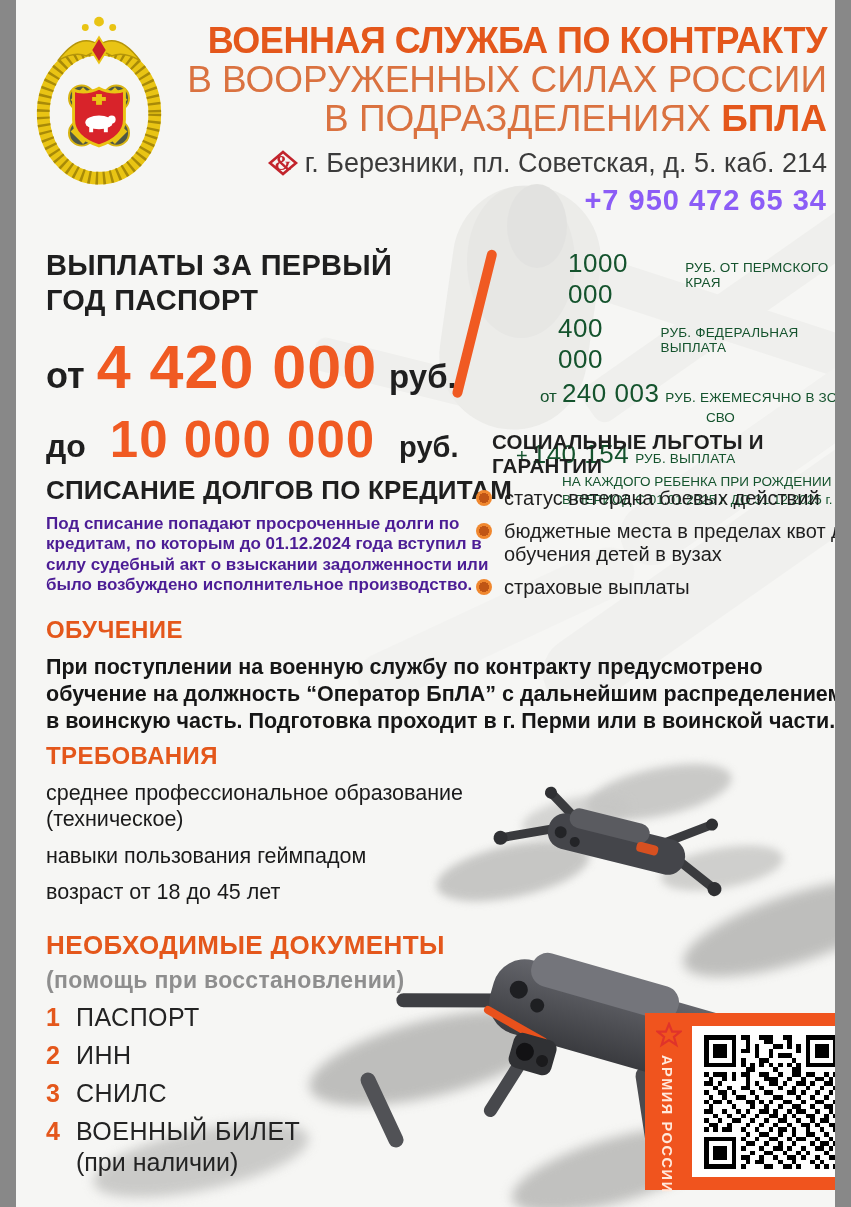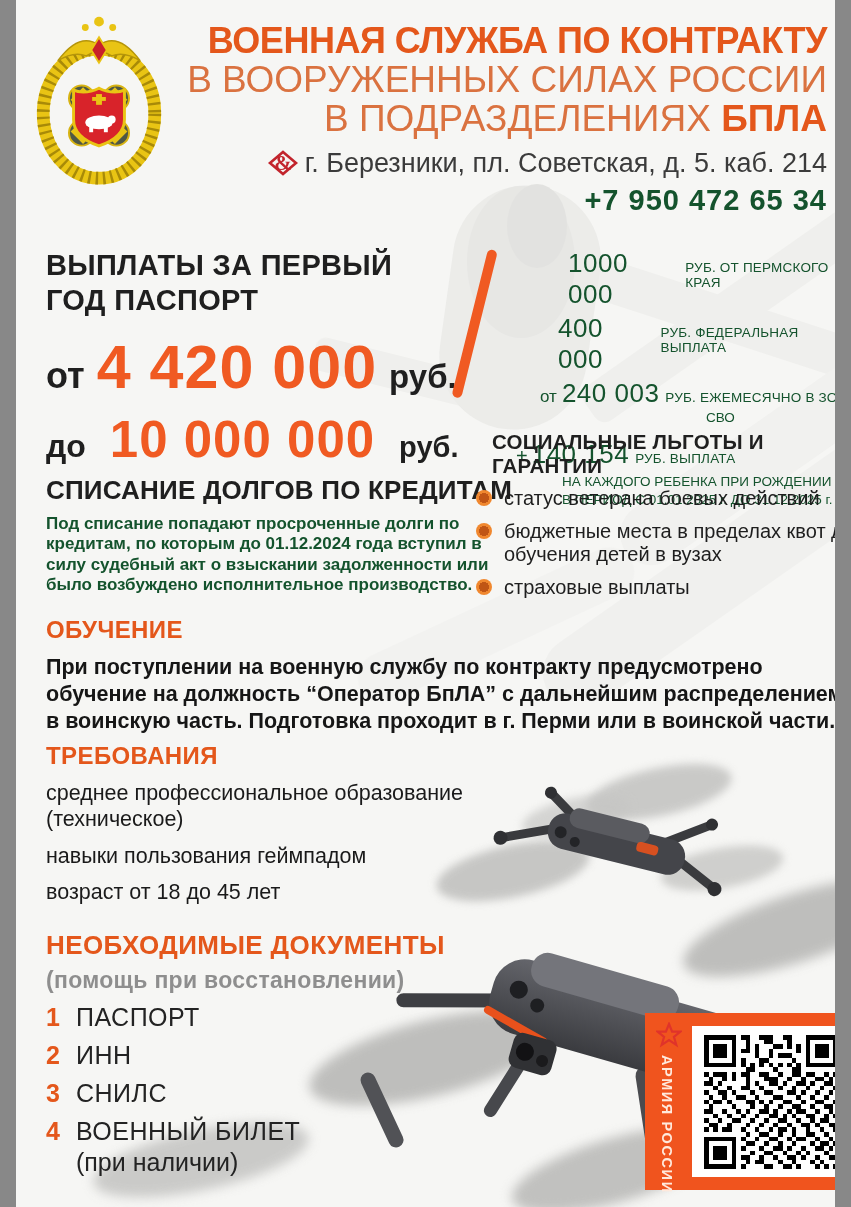--- a/index.html
+++ b/index.html
@@ -9,21 +9,21 @@
   .z{position:absolute;z-index:2;}
 
   
   .emblem{left:14px;top:6px;width:138px;height:182px;}
   .hdr{right:8px;top:22px;text-align:right;line-height:1.04;}
   .h1{font-size:36px;font-weight:800;color:#E4571B;letter-spacing:-0.5px;}
   .h2{font-size:37px;font-weight:400;color:#DA7240;margin-top:2px;}
   .h3{font-size:37px;font-weight:400;color:#DA7240;}
   .h3 .acc{font-weight:800;color:#E4571B;}
   .addr{margin-top:10px;font-size:27px;color:#3B3B3B;display:flex;justify-content:flex-end;align-items:center;gap:6px;}
-  .phone{margin-top:7px;font-size:29px;font-weight:700;color:#14532d;letter-spacing:1px;}
+  .phone{margin-top:7px;font-size:29px;font-weight:700;color:#8b5cf6;letter-spacing:1px;}
 
   
   .pay-left{left:30px;top:248px;}
   .pay-h{font-size:29px;font-weight:800;color:#1F1F1F;line-height:1.2;letter-spacing:0.3px;}
   .pay-amount{margin-top:14px;display:flex;align-items:baseline;gap:12px;}
   .from{font-size:36px;font-weight:800;color:#1F1F1F;}
   .big-num{font-size:61px;font-weight:800;color:#F05A22;letter-spacing:1px;}
   .rub{font-size:33px;font-weight:800;color:#1F1F1F;}
 
   .slash{left:472px;top:250px;width:10px;height:152px;background:#F05A22;border-radius:6px;
@@ -41,21 +41,21 @@
   .plus{font-size:20px;margin-right:4px;}
   .sub{font-size:13.5px;line-height:1.3;margin-left:46px;}
 
   
   .debt{left:30px;top:410px;}
   .debt-amt{display:flex;align-items:baseline;gap:24px;}
   .debt-do{font-size:32px;font-weight:800;color:#1F1F1F;}
   .debt-num{font-size:51px;font-weight:800;color:#F05A22;letter-spacing:1px;}
   .debt-rub{font-size:29px;font-weight:800;color:#1F1F1F;}
   .debt-title{font-size:26px;font-weight:800;color:#1F1F1F;margin-top:6px;letter-spacing:0.2px;}
-  .debt-note{width:444px;font-size:17px;font-weight:700;color:#14532d;line-height:1.2;margin-top:8px;}
+  .debt-note{width:444px;font-size:17px;font-weight:700;color:#4c1d95;line-height:1.2;margin-top:8px;}
 
   
   .benefits{left:460px;top:430px;width:392px;}
   .b-title{font-size:20.5px;font-weight:800;color:#1F1F1F;margin-left:16px;letter-spacing:0.2px;}
   .b-list{margin:9px 0 0 0;padding:0;list-style:none;}
   .b-list li{display:flex;font-size:20px;color:#1E1E1E;margin-bottom:9px;line-height:1.18;}
   .dot{width:16px;height:16px;border-radius:50%;flex:none;margin:3px 12px 0 0;
        background:radial-gradient(circle,#C05515 0 5px,#F0872E 5px);}
 
   .sec-title{font-size:24px;font-weight:800;color:#E4571B;letter-spacing:0.4px;}

